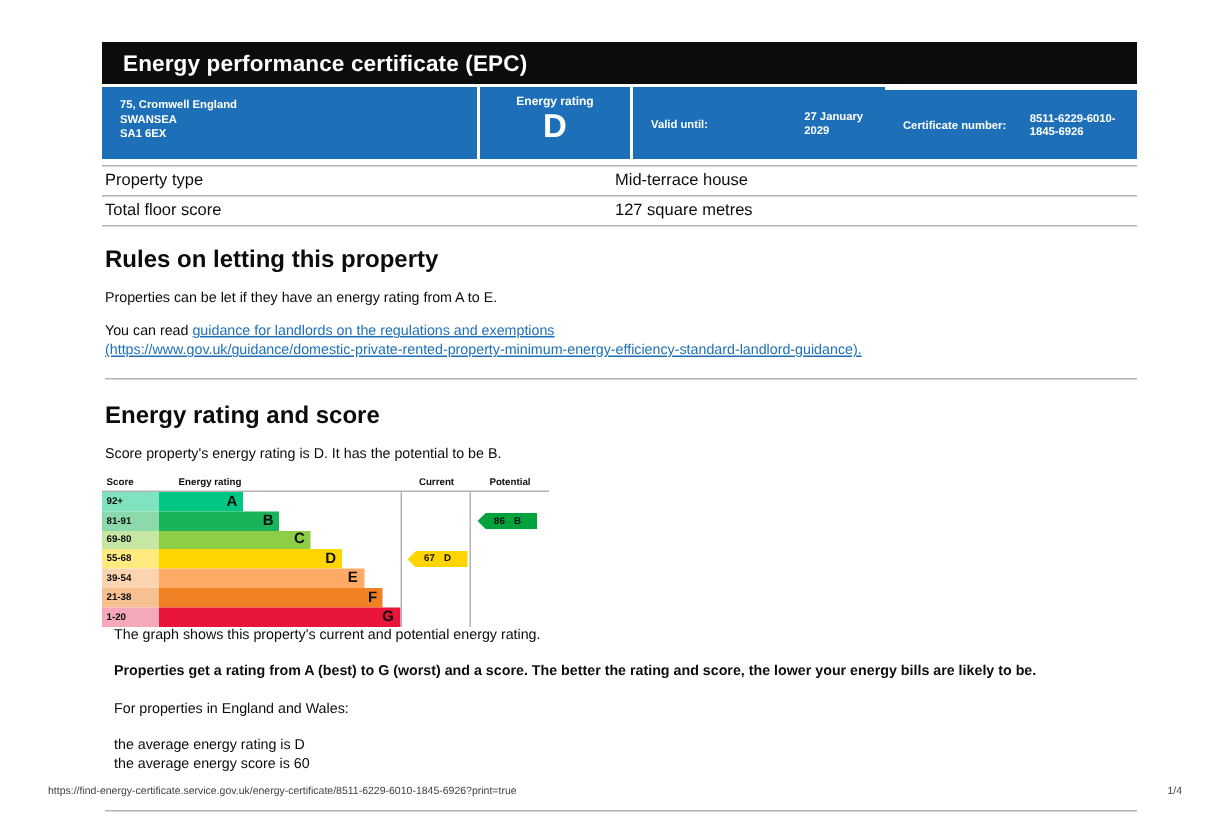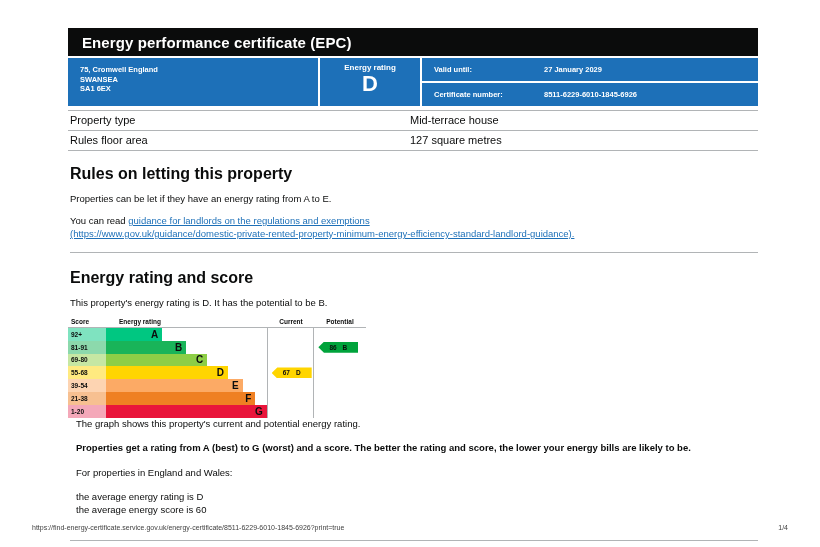--- a/index.html
+++ b/index.html
@@ -77,21 +77,21 @@
   .summary-rating .rating-letter {
     font-size: 22px;
     font-weight: bold;
     display: block;
     line-height: 24px;
   }
   .summary-cert {
     margin-left: 2px;
     flex: 1;
     display: flex;
-    flex-direction: column;
+    flex-direction: row;
   }
   .cert-row {
     background: #1d70b8;
     color: #ffffff;
     flex: 1;
     display: flex;
     align-items: center;
     font-size: 7.5px;
     font-weight: bold;
     padding-left: 12px;
@@ -270,40 +270,40 @@
         </div>
       </div>
     </div>
 
     <div class="detail-table">
       <div class="detail-row">
         <span class="detail-key">Property type</span>
         <span class="detail-val">Mid-terrace house</span>
       </div>
       <div class="detail-row">
-        <span class="detail-key">Rules floor area</span>
+        <span class="detail-key">Total floor score</span>
         <span class="detail-val">127 square metres</span>
       </div>
     </div>
 
     <h2 class="section-heading">Rules on letting this property</h2>
     <p class="body-text">Properties can be let if they have an energy rating from A to E.</p>
     <p class="body-text">
       <span>You can read</span>
       <a class="link" href="#">guidance for landlords on the regulations and exemptions</a><br>
       <span class="link-url">(https://www.gov.uk/guidance/domestic-private-rented-property-minimum-energy-efficiency-standard-landlord-guidance).</span>
     </p>
 
     <hr class="rule">
 
     <div class="two-col">
 
       <div class="col-left">
         <h2 class="section-heading" style="margin-top:4px;">Energy rating and score</h2>
-        <p class="body-text">This property's energy rating is D. It has the potential to be B.</p>
+        <p class="body-text">Score property's energy rating is D. It has the potential to be B.</p>
 
         <div class="epc-graph">
           <div class="graph-head">
             <span class="gh-score">Score</span>
             <span class="gh-rating">Energy rating</span>
             <span class="gh-current">Current</span>
             <span class="gh-potential">Potential</span>
           </div>
 
           <div class="graph-body">

